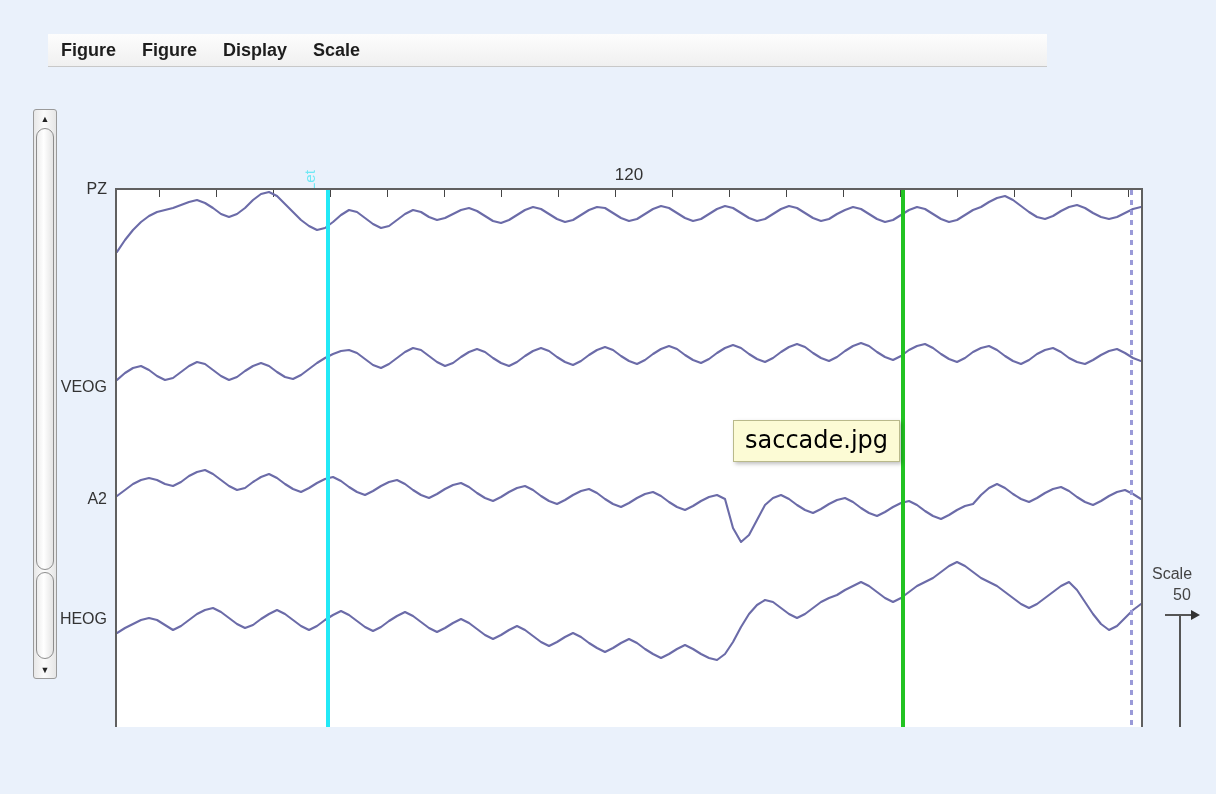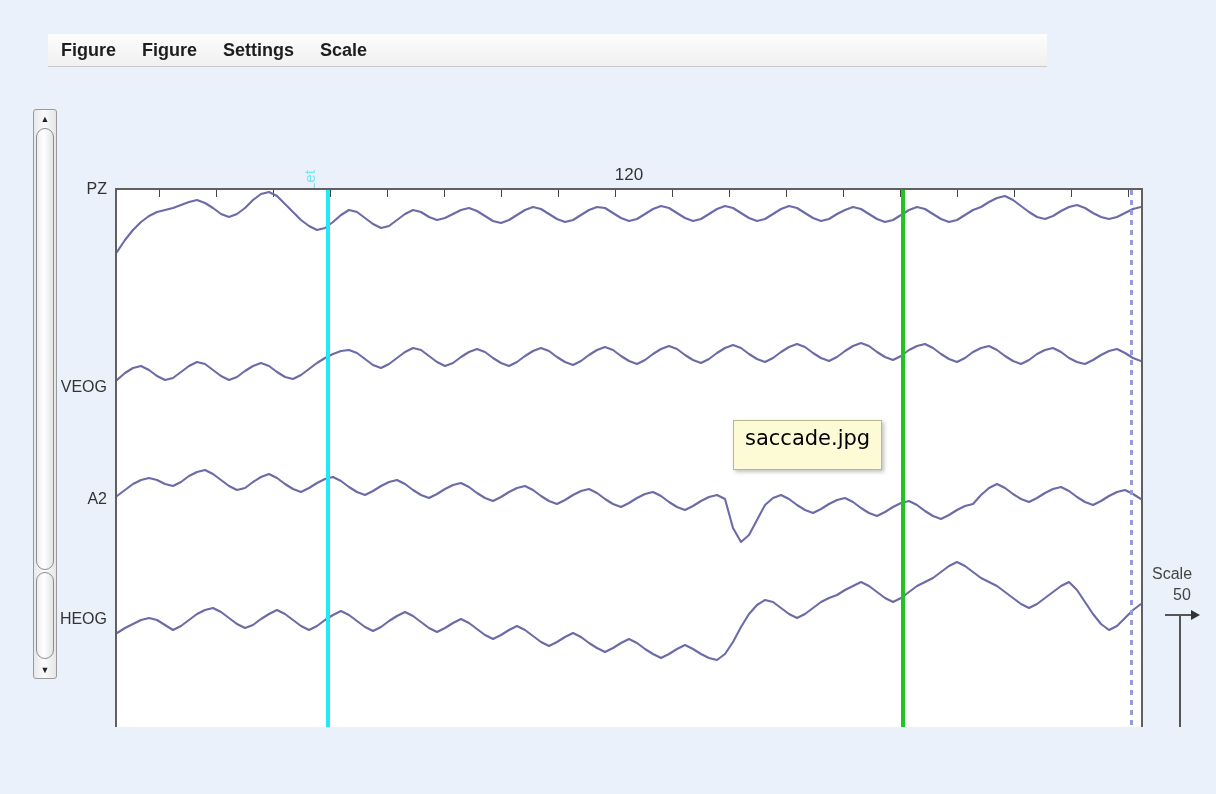--- a/index.html
+++ b/index.html
@@ -147,22 +147,22 @@
     transform: rotate(-90deg);
   }
   .evname.cyan { color: #6ee8f5; }
   .evname.green { color: #4fc94f; font-size: 13px; }
 
   
   .tooltip {
     position: absolute; left: 733px; top: 353px;
     background: #fcfbd5;
     border: 1px solid #b9b98b;
-    padding: 5px 11px 19px 11px;
-    font-size: 21px; color: #000;
+    padding: 5px 11px 7px 11px;
+    font-size: 24px; color: #000;
     box-shadow: 2px 2px 4px rgba(0,0,0,0.25);
     font-family: "DejaVu Sans", sans-serif;
   }
 
   
   .scalebox { position: absolute; left: 1152px; top: 498px; width: 60px; }
   .scale-title { font-size: 16px; color: #444; text-align: left; }
   .scale-val   { font-size: 16px; color: #444; text-align: center; margin-top: 3px; }
   .ruler { position: relative; width: 46px; height: 138px; margin: 6px auto 0 7px; }
   .ruler .vbar { position: absolute; left: 20px; top: 4px; width: 2px; height: 134px; background: #555; }
@@ -186,21 +186,21 @@
 </style>
 </head>
 <body>
 
 <div id="app">
 
 
   <div class="menubar">
     <div class="menu-item">Figure</div>
     <div class="menu-item">Figure</div>
-    <div class="menu-item">Settings</div>
+    <div class="menu-item">Display</div>
     <div class="menu-item">Scale</div>
   </div>
 
   <div class="figure">
 
     <div class="vscroll">
       <div class="vs-arrow up">▲</div>
       <div class="vs-thumb vs-track-top"></div>
       <div class="vs-thumb vs-thumb-bot"></div>
       <div class="vs-arrow down">▼</div>

